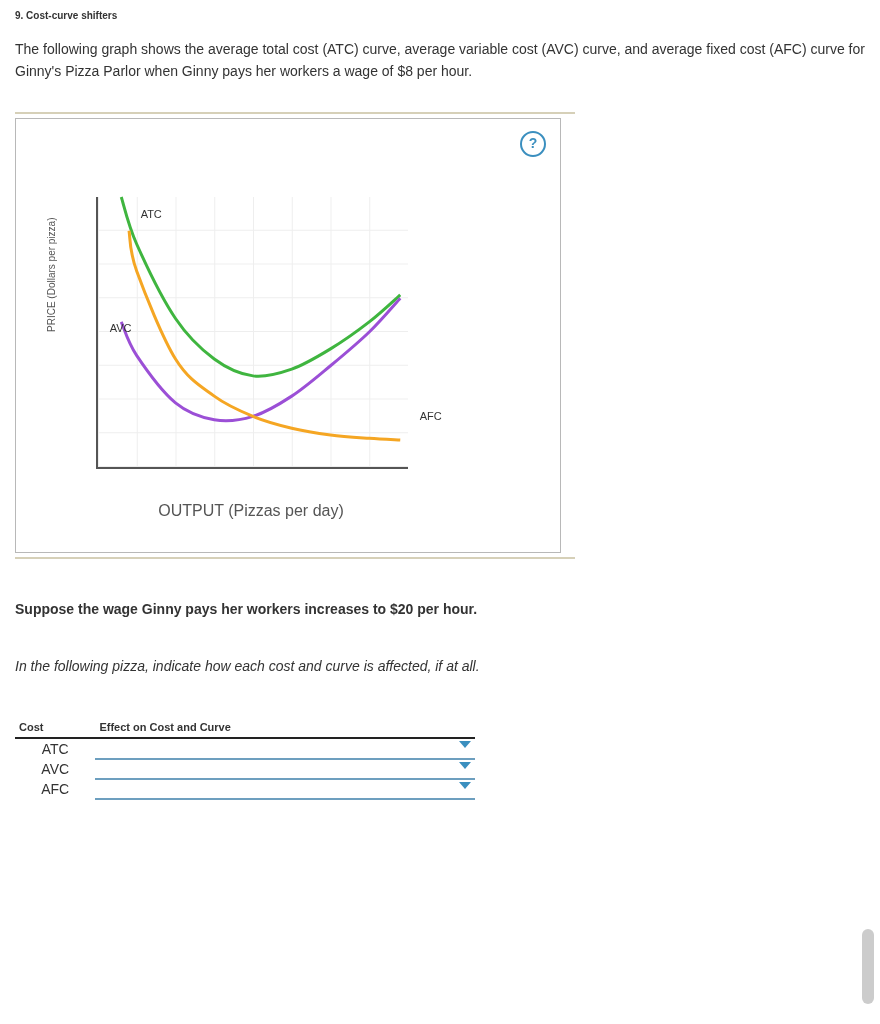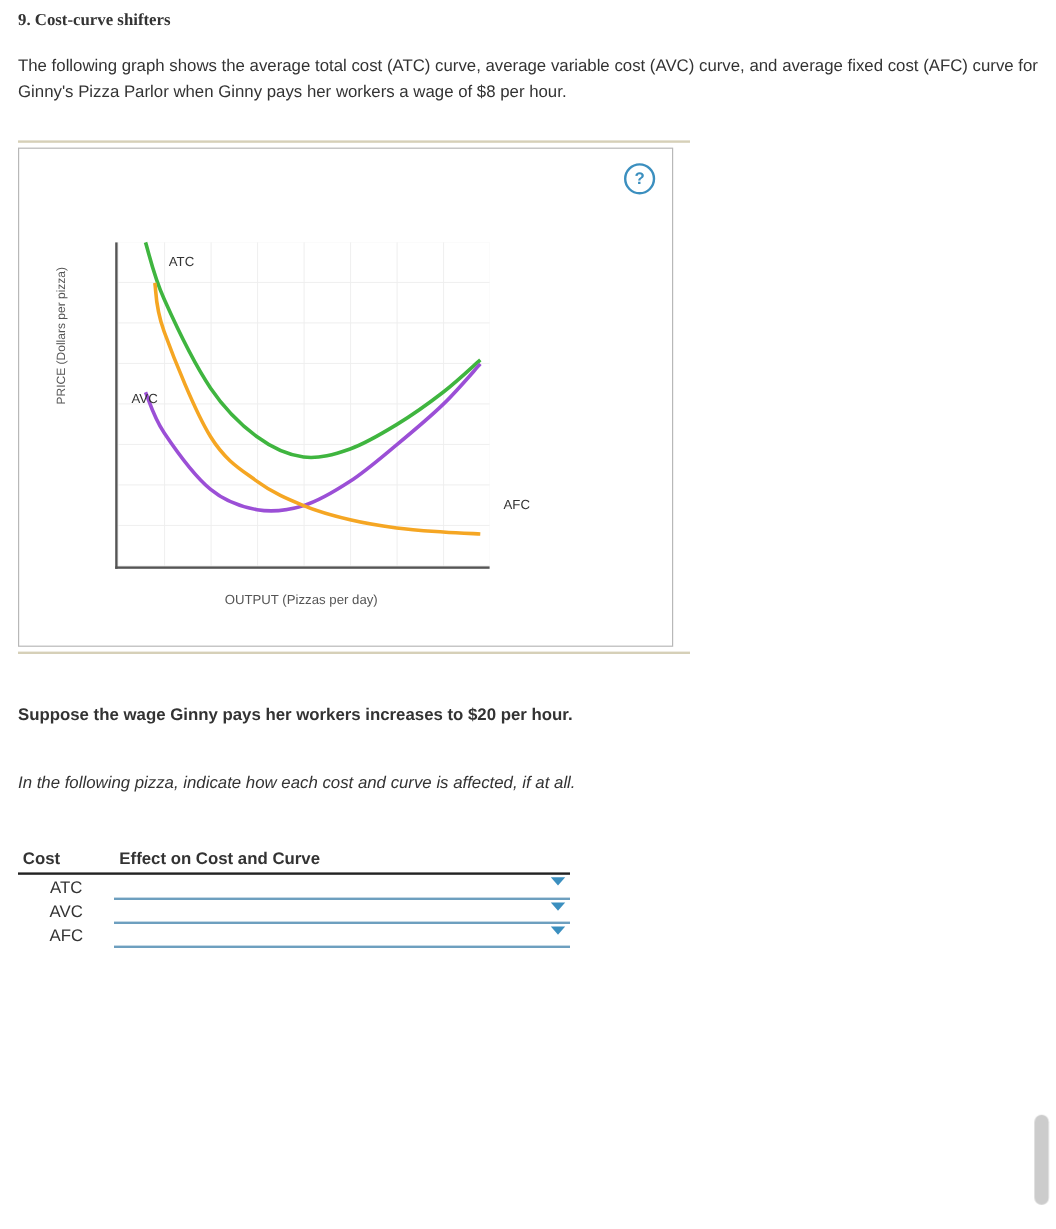--- a/index.html
+++ b/index.html
@@ -6,23 +6,22 @@
     font-family: Verdana, Geneva, sans-serif;
     font-size: 14px;
     color: #333;
     margin: 0;
     padding: 10px 15px;
     width: 850px;
     background: #fff;
   }
   .heading {
     font-weight: bold;
-    font-size: 14px;
+    font-size: 10px;
     margin-bottom: 18px;
-    font-family: Liberation Serif, serif;
   }
   .intro {
     line-height: 1.55;
     margin-bottom: 30px;
   }
   .tan-rule {
     border: none;
     border-top: 2px solid #d6d0b8;
     margin: 0;
     width: 560px;
@@ -77,23 +76,23 @@
     left: -50px;
     top: 135px;
     transform: rotate(-90deg);
     transform-origin: left top;
     font-size: 10px;
     color: #555;
     white-space: nowrap;
   }
   .xlabel {
     text-align: center;
-    font-size: 11px;
+    font-size: 16px;
     color: #555;
-    margin-top: 20px;
+    margin-top: 33px;
     width: 310px;
   }
   svg.curves {
     position: absolute;
     left: 0;
     top: 0;
     width: 310px;
     height: 270px;
     overflow: visible;
   }
@@ -108,21 +107,21 @@
     line-height: 1.5;
   }
   table.cost-table {
     border-collapse: collapse;
     width: 460px;
   }
   table.cost-table th {
     text-align: left;
     padding: 4px 8px 4px 4px;
     border-bottom: 2px solid #222;
-    font-size: 14px;
+    font-size: 11px;
   }
   table.cost-table th.effect {
     text-align: left;
   }
   table.cost-table td {
     padding: 2px 4px;
     font-size: 14px;
   }
   table.cost-table td.rowlabel {
     width: 70px;

